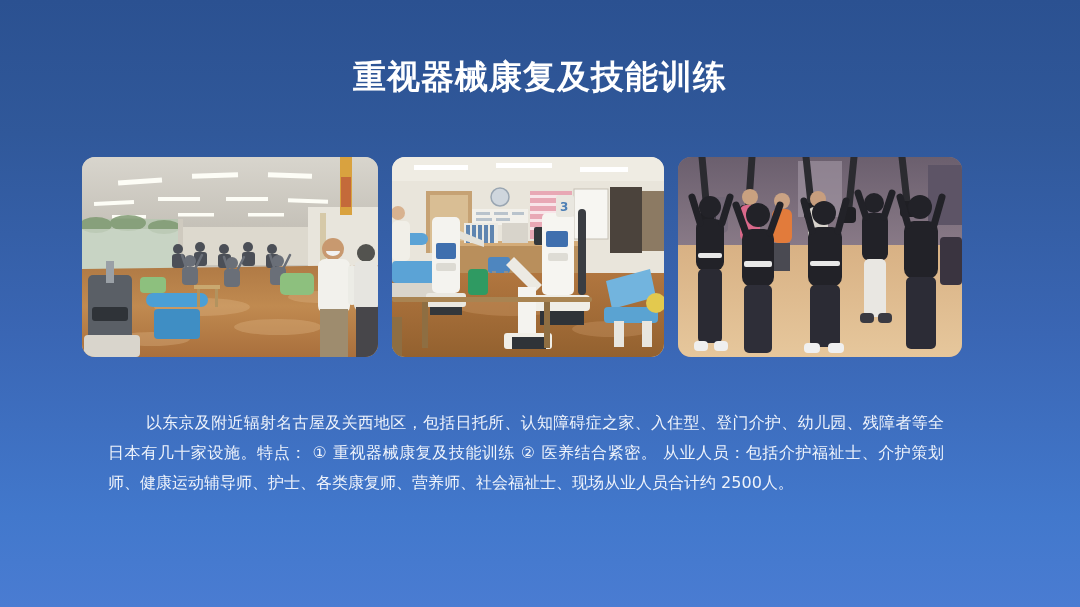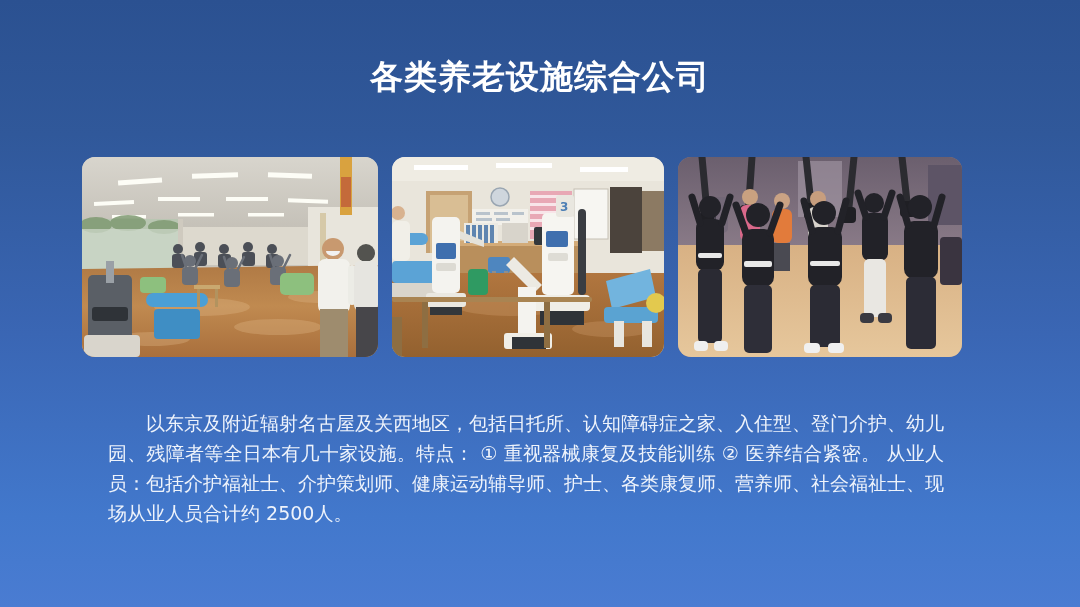--- a/index.html
+++ b/index.html
@@ -67,33 +67,33 @@
     display: block;
   }
 
   
   #body-text {
     position: absolute;
     left: 108px;
     top: 408px;
     width: 836px;
     color: #eef3fb;
-    font-size: 19px;
+    font-size: 16px;
     line-height: 30px;
     text-indent: 38px;
     text-align: justify;
     text-justify: inter-ideograph;
   }
 </style>
 </head>
 <body>
 
 <div id="slide">
 
-  <div id="title">各类养老设施综合公司</div>
+  <div id="title">重视器械康复及技能训练</div>
 
   <div id="photo-strip">
 
     <div class="photo" id="photo-1">
       <svg class="photo-canvas" viewBox="0 0 296 200" preserveAspectRatio="none">
         <defs>
           <linearGradient id="p1ceil" x1="0" y1="0" x2="0" y2="1">
             <stop offset="0%" stop-color="#d8d5cd"></stop>
             <stop offset="100%" stop-color="#c3bfb6"></stop>
           </linearGradient>

